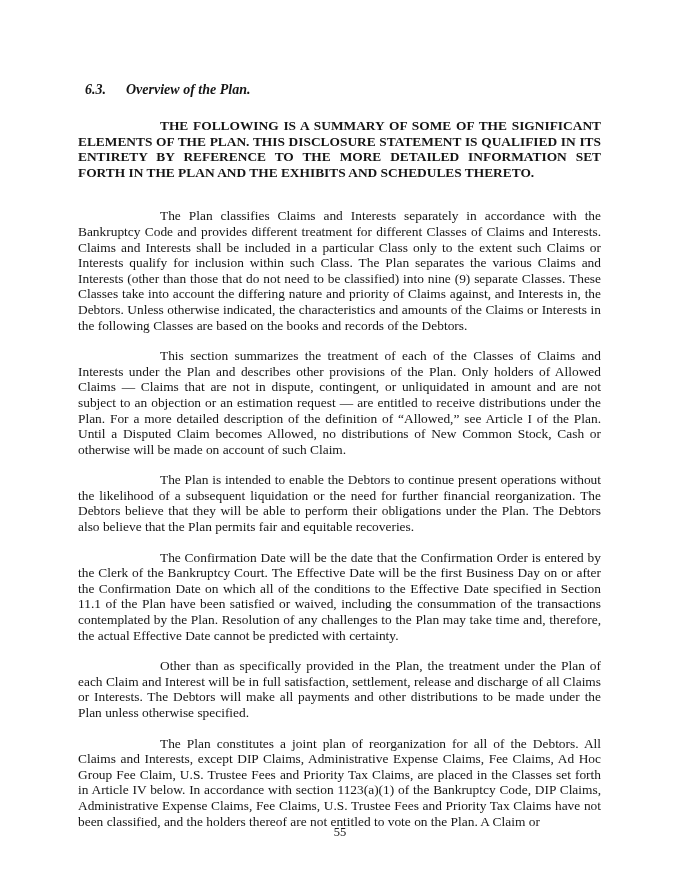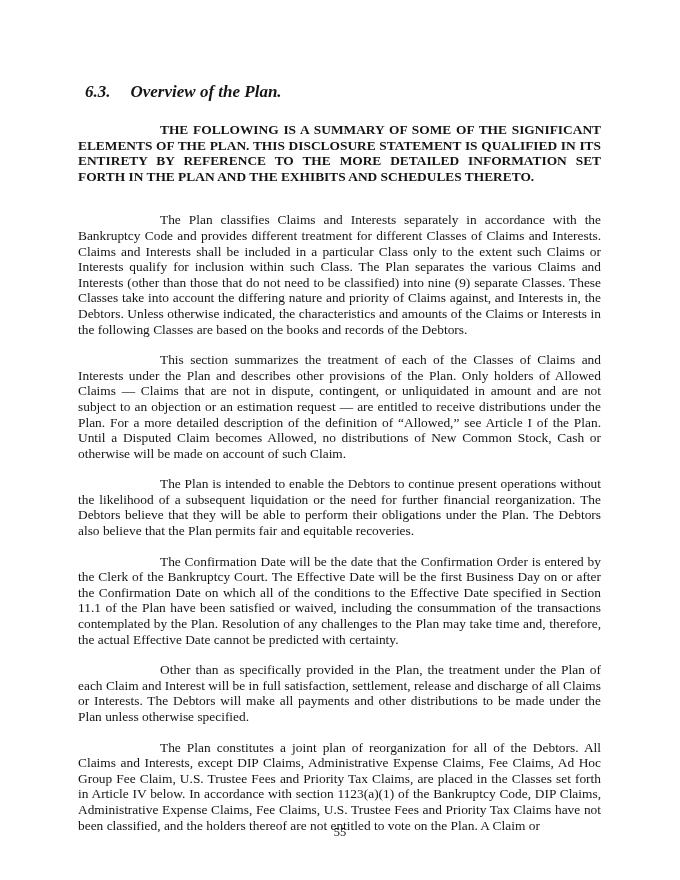--- a/index.html
+++ b/index.html
@@ -18,21 +18,21 @@
   }
   .content {
     position: absolute;
     left: 78px;
     right: 79px;
     top: 82px;
   }
   .heading {
     font-weight: bold;
     font-style: italic;
-    font-size: 17px;
+    font-size: 14px;
     padding-left: 7px;
     margin: 0 0 20px 0;
   }
   .heading .heading-num {
     margin-right: 20px;
   }
   .para {
     font-size: 13.4px;
     line-height: 15.6px;
     text-align: justify;

